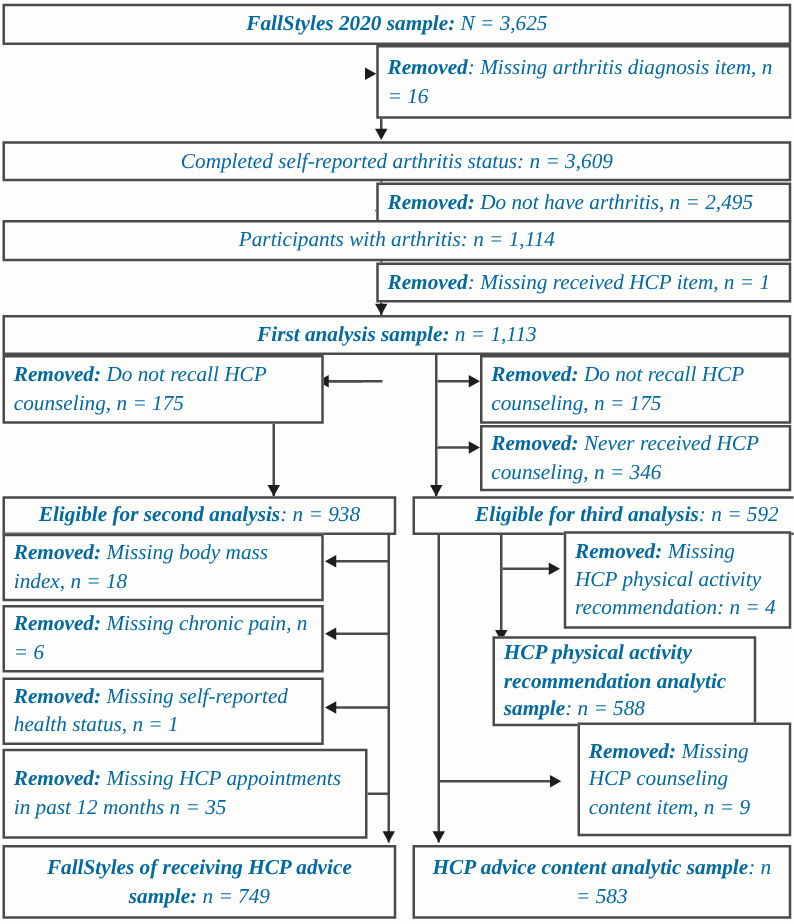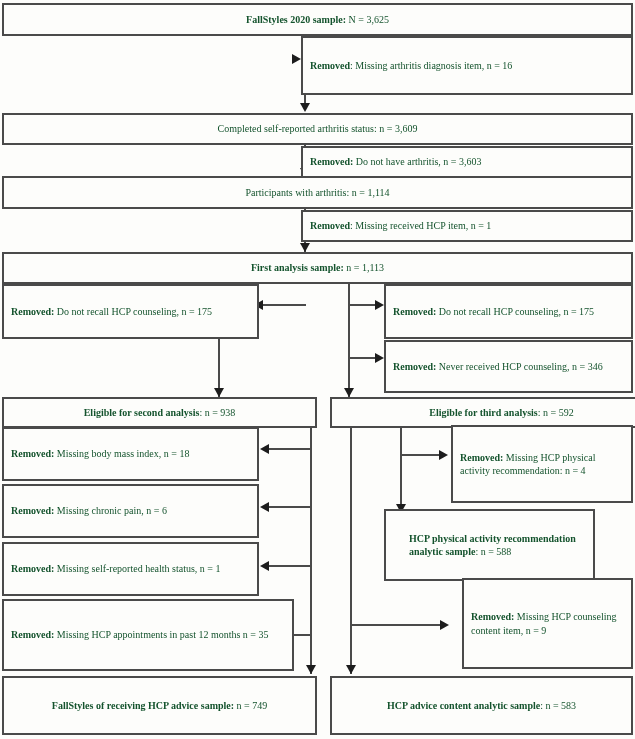--- a/index.html
+++ b/index.html
@@ -15,23 +15,24 @@
     background: #fdfdfb;
     font-family: "Liberation Serif", "DejaVu Serif", serif;
     color: #111111;
     overflow: hidden;
   }
   .box {
     position: absolute;
     box-sizing: border-box;
     border: 2px solid #4a4a4a;
     background: #fdfdfb;
-    font-size: 10px;
+    font-size: 17px;
     line-height: 1.33;
-    color: #14532d;
+    color: #0369a1;
+    font-style: italic;
   }
   .box .inner {
     padding: 4px 7px;
   }
   .box.center .inner {
     text-align: center;
   }
   .box.vcenter {
     display: flex;
     align-items: center;
@@ -106,21 +107,21 @@
       <span class="b"></span><span>Completed self-reported arthritis status: n = 3,609</span>
     </div>
   </div>
 
   <div class="vline" style="left:304px; top:145px; height:32px;"></div>
   <div class="arrow-down" style="left:300px; top:168px;"></div>
   <div class="hline" style="left:304px; top:158px; width:43px;"></div>
 
   <div class="box vcenter" style="left:301px; top:146px; width:332px; height:32px;">
     <div class="inner">
-      <span class="b">Removed:</span><span> Do not have arthritis, n = 3,603</span>
+      <span class="b">Removed:</span><span> Do not have arthritis, n = 2,495</span>
     </div>
   </div>
 
   <div class="box center vcenter" style="left:2px; top:176px; width:631px; height:33px;">
     <div class="inner">
       <span class="b"></span><span>Participants with arthritis: n = 1,114</span>
     </div>
   </div>
 
   <div class="vline" style="left:304px; top:209px; height:43px;"></div>
@@ -238,21 +239,21 @@
 
   <div class="hline" style="left:402px; top:454px; width:41px;"></div>
   <div class="arrow-right" style="left:439px; top:450px;"></div>
 
   <div class="box vcenter" style="left:451px; top:425px; width:182px; height:78px;">
     <div class="inner">
       <span class="b">Removed:</span><span> Missing HCP physical activity recommendation: n = 4</span>
     </div>
   </div>
 
-  <div class="box vcenter" style="left:384px; top:509px; width:211px; height:72px;padding-left:16px;">
+  <div class="box vcenter" style="left:394px; top:509px; width:211px; height:72px;">
     <div class="inner">
       <span class="b">HCP physical activity recommendation analytic sample</span><span>: n = 588</span>
     </div>
   </div>
 
   <div class="vline" style="left:350px; top:428px; height:246px;"></div>
   <div class="arrow-down" style="left:346px; top:665px;"></div>
 
   <div class="hline" style="left:352px; top:624px; width:92px;"></div>
   <div class="arrow-right" style="left:440px; top:620px;"></div>

